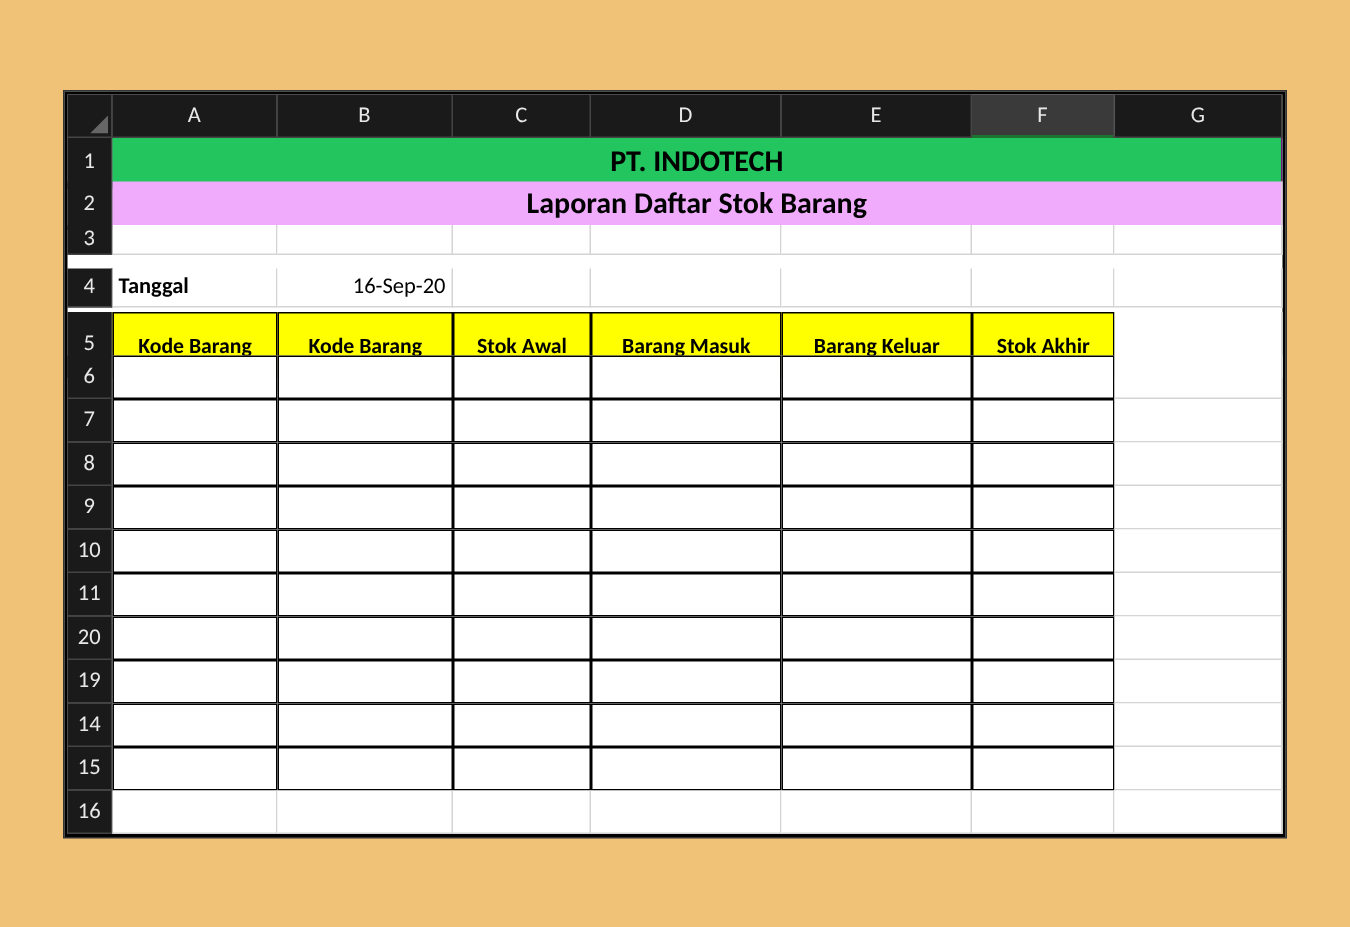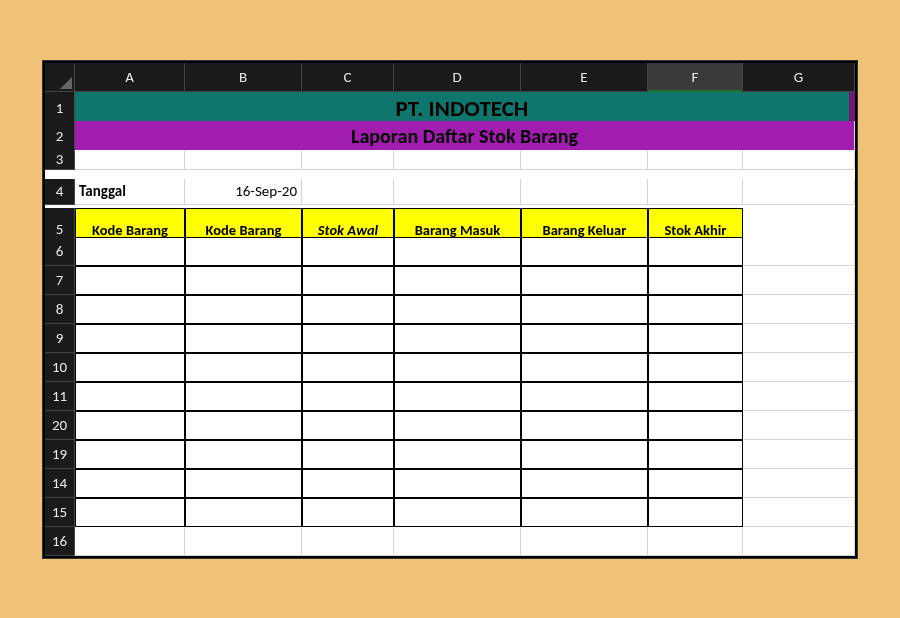--- a/index.html
+++ b/index.html
@@ -69,30 +69,30 @@
       border-right: 1px solid #d4d4d4;
       border-bottom: 1px solid #d4d4d4;
       display: flex;
       align-items: center;
       padding: 0 4px;
       font-size: 15px;
       color: #000;
     }
     .title {
       grid-column: 2 / 9;
-      background: #0f766e;
+      background: #22c55e;
       font-weight: bold;
-      font-size: 23px;
+      font-size: 20px;
       justify-content: center;
       border-bottom: 1px solid #d4d4d4;
-      border-right: 6px solid #701a75;
+      border-right: 1px solid #701a75;
     }
     .subtitle {
       grid-column: 2 / 9;
-      background: #a21caf;
+      background: #f0abfc;
       font-weight: bold;
       font-size: 20px;
       justify-content: center;
       border-bottom: 1px solid #d4d4d4;
       border-right: 1px solid #d4d4d4;
     }
     .label-bold { font-weight: bold; }
     .right { justify-content: flex-end; }
     .header-cell {
       background: #ffff00;
@@ -141,21 +141,21 @@
       <div class="cell label-bold" style="height: 26px;">Tanggal</div>
       <div class="cell right" style="height: 26px;">16-Sep-20</div>
       <div class="cell" style="height: 26px;"></div>
       <div class="cell" style="height: 26px;"></div>
       <div class="cell" style="height: 26px;"></div>
       <div class="cell" style="height: 26px;"></div>
       <div class="cell" style="height: 26px;"></div>
       <div class="row-header" style="height: 44px;">5</div>
       <div class="cell header-cell" style="height: 44px;">Kode Barang</div>
       <div class="cell header-cell" style="height: 44px;">Kode Barang</div>
-      <div class="cell header-cell" style="height: 44px; font-style: italic;">Stok Awal</div>
+      <div class="cell header-cell" style="height: 44px;">Stok Awal</div>
       <div class="cell header-cell" style="height: 44px;">Barang Masuk</div>
       <div class="cell header-cell" style="height: 44px;">Barang Keluar</div>
       <div class="cell header-cell" style="height: 44px;">Stok Akhir</div>
       <div class="cell" style="height: 44px;"></div>
       <div class="row-header" style="height: 29px;">6</div>
       <div class="cell table-cell" style="height: 29px;"></div>
       <div class="cell table-cell" style="height: 29px;"></div>
       <div class="cell table-cell" style="height: 29px;"></div>
       <div class="cell table-cell" style="height: 29px;"></div>
       <div class="cell table-cell" style="height: 29px;"></div>

